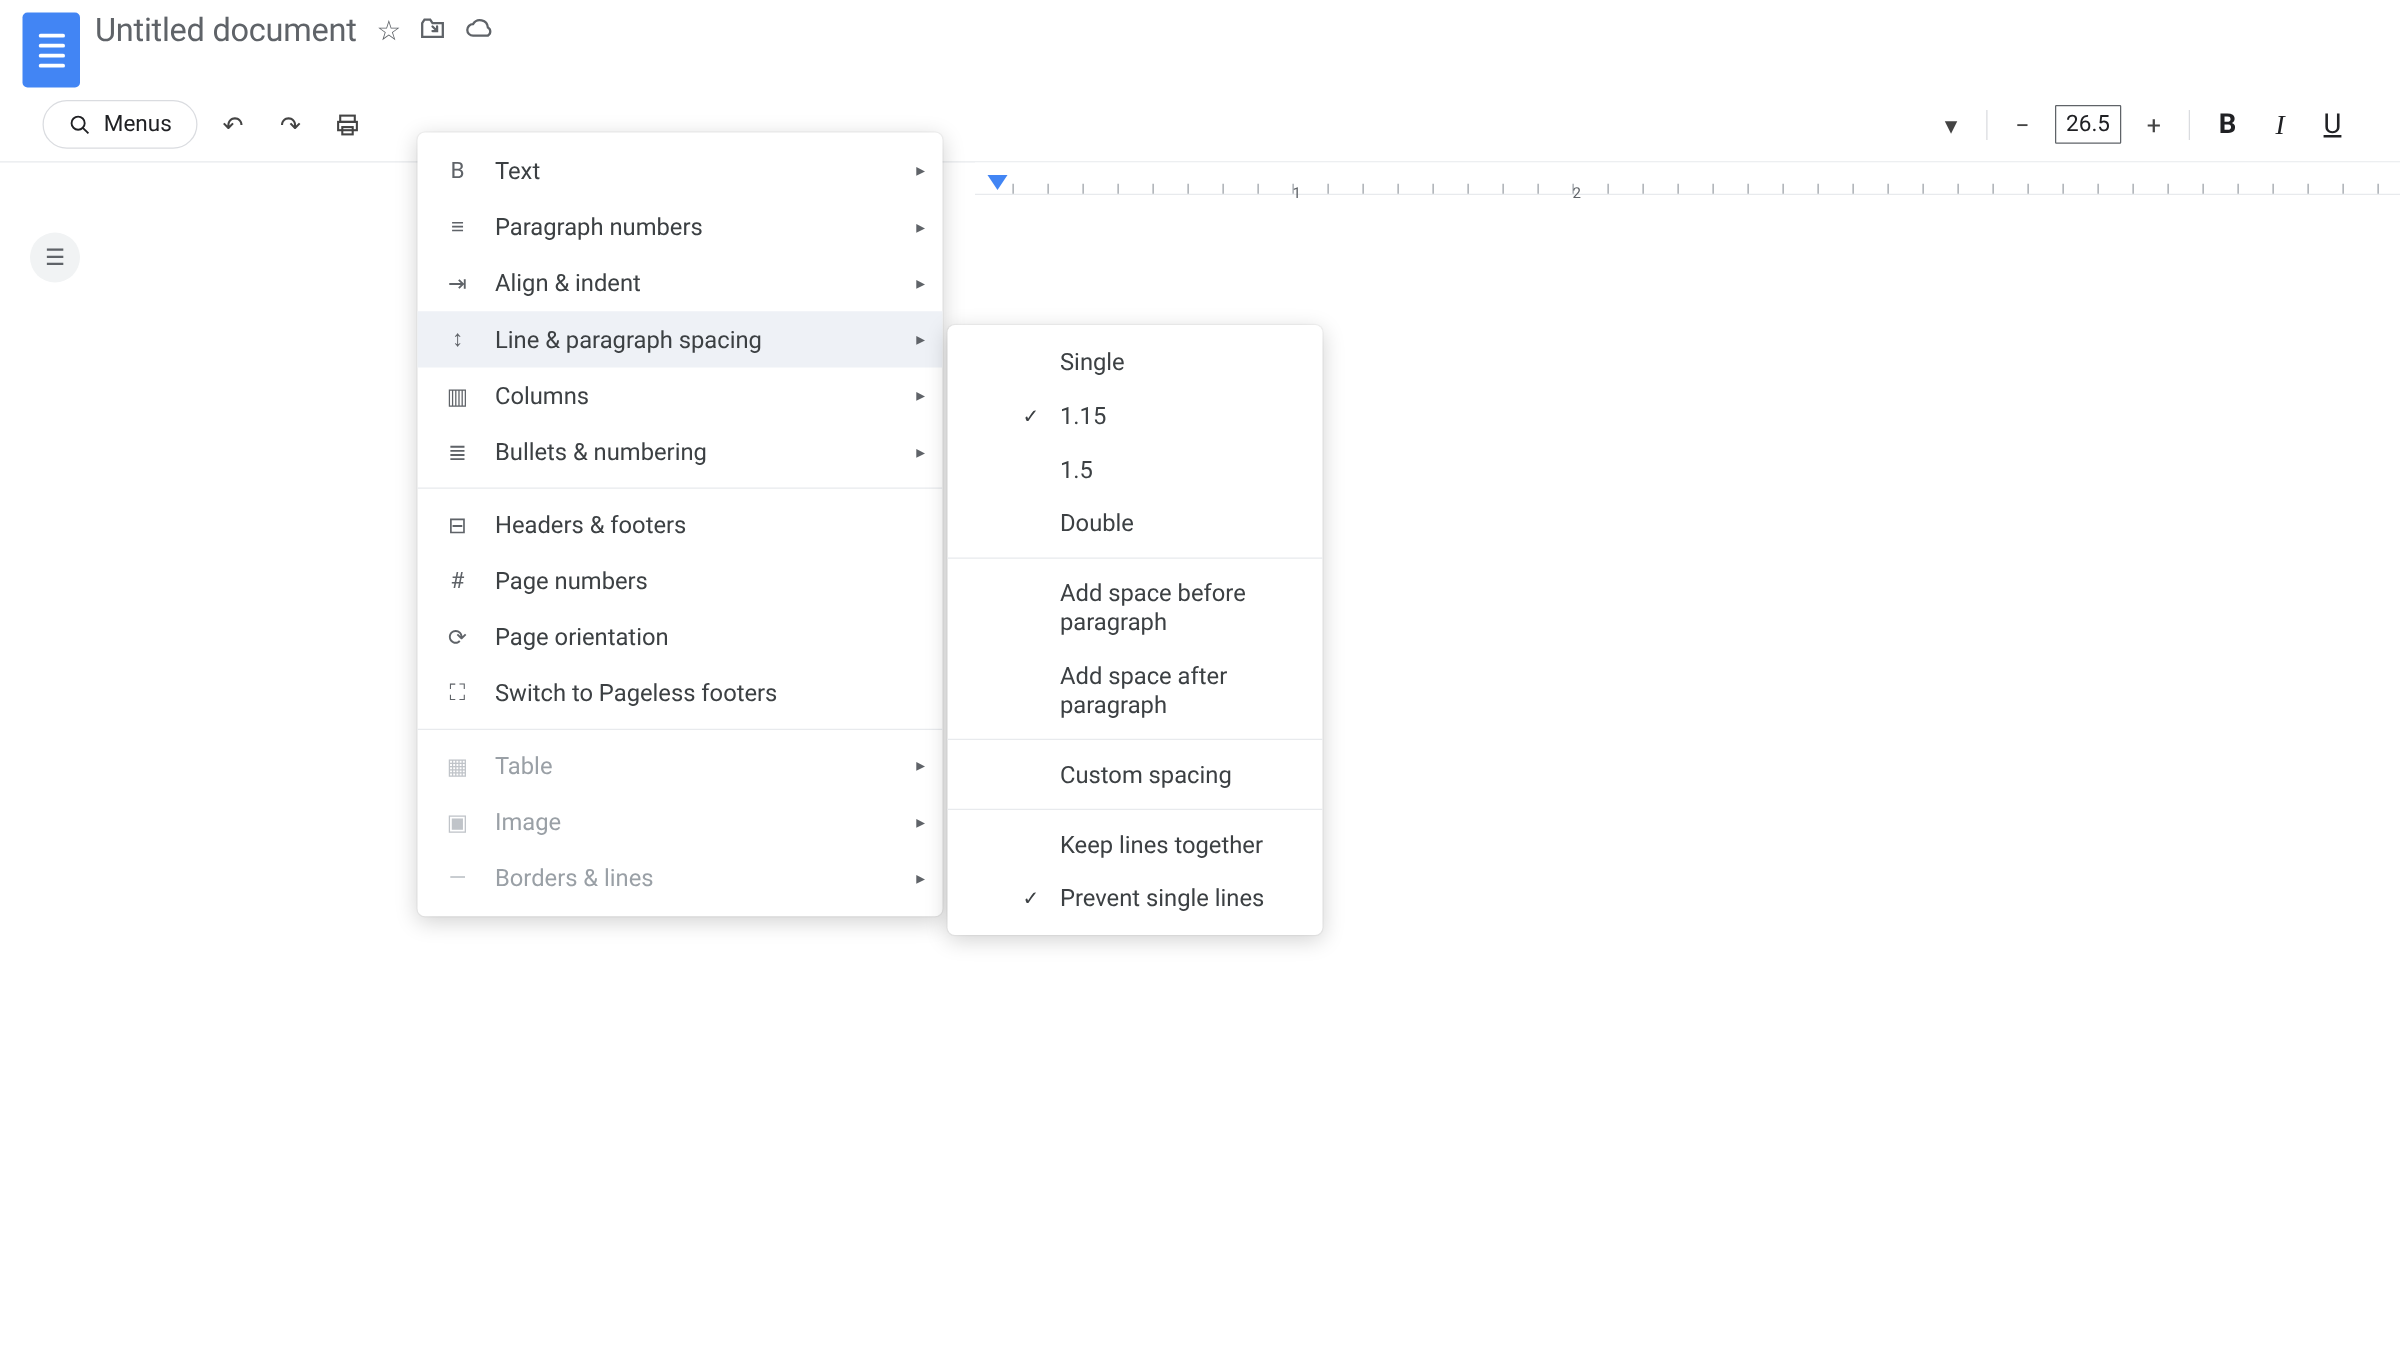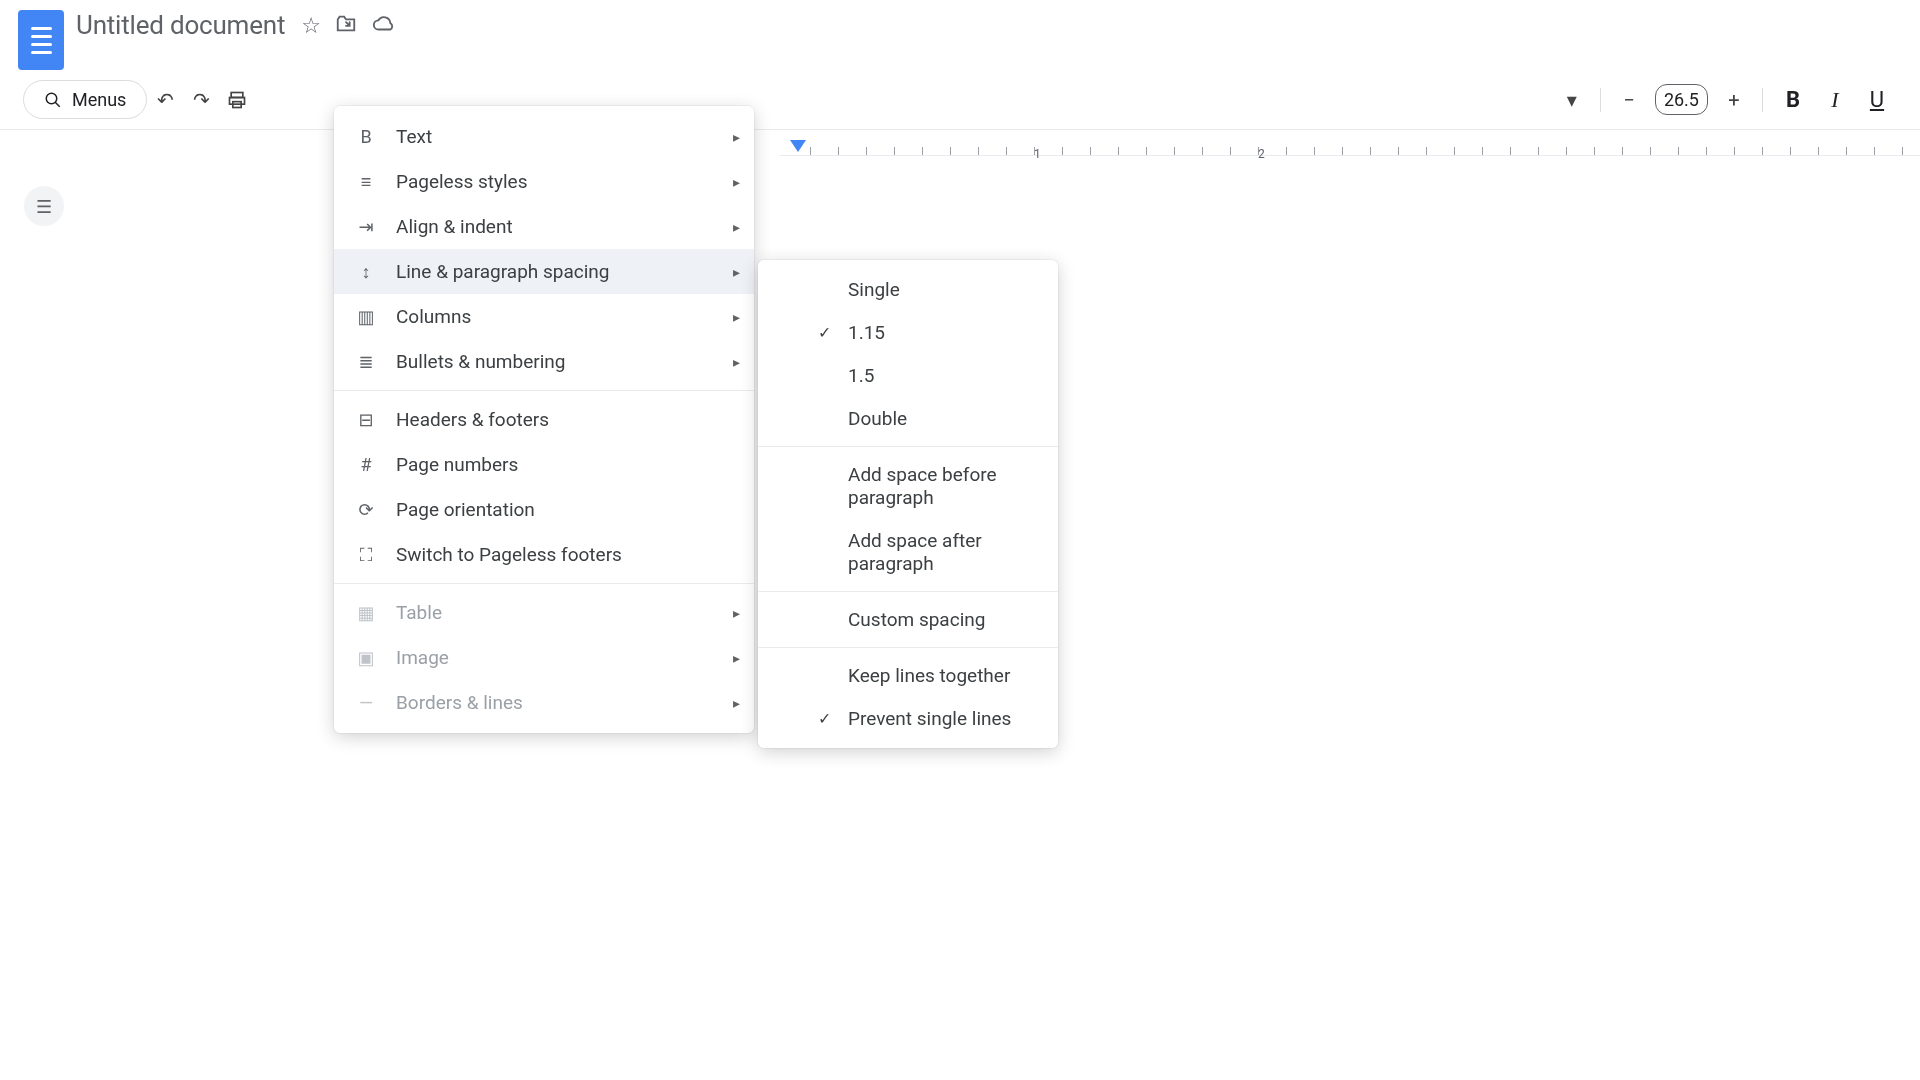--- a/index.html
+++ b/index.html
@@ -30,37 +30,37 @@
   }
   .logo span { height: 3px; background: #fff; width: 70%; border-radius: 2px;}
   .title-area { display: flex; flex-direction: row; gap: 2px; }
   .title-row { display: flex; align-items: center; gap: 16px; }
   .doc-title { font-size: 26px; color: #5f6368; font-weight: 400; letter-spacing: -0.2px;}
   .title-icons { display: flex; gap: 14px; color: #5f6368; font-size: 22px;}
   .menubar { display: flex; gap: 2px; margin-top: 4px; font-size: 18px; color: #202124;}
   .menubar-item { padding: 6px 11px; border-radius: 6px; }
   .menubar-item.active { background: #e4eaf4; }
   .toolbar {
-    display: flex; align-items: center; 
-    padding: 10px 23px;
+    display: flex; align-items: center; gap: 10px;
+    padding: 10px 34px;
     border-bottom: 1px solid #e8eaed;
   }
   .pill {
     display: flex; align-items: center; gap: 10px;
     border: 1px solid #dadce0;
     border-radius: 999px;
     padding: 8px 20px;
     font-size: 18px;
   }
   .tool-btn {
     width: 36px; height: 36px; display:flex; align-items:center; justify-content:center;
     color:#444; font-size:20px;
   }
   .tool-group-right { margin-left: auto; display:flex; align-items:center; gap:2px;}
-  .zoom-box { border:1px solid #5f6368; border-radius:12px; padding:4px 8px; font-size:18px; margin:0 6px;}
+  .zoom-box { border:1px solid #5f6368; border-radius:1px; padding:4px 8px; font-size:18px; margin:0 6px;}
   .fmt { width:40px; text-align:center; font-size:22px;}
   .bold{font-weight:700;} .italic{font-style:italic; font-family:Georgia,serif;} .underline{text-decoration:underline;}
   .doc-body { display:flex; height: calc(100% - 140px);}
   .outline-toggle {
     width: 40px; height:40px; border-radius:50%; background:#f1f3f4;
     display:flex;align-items:center;justify-content:center;
     margin: 30px 0 0 24px; color:#5f6368; font-size:18px;
   }
   .ruler { height: 26px; background:#fff; border-bottom:1px solid #e8eaed; position:relative; margin-left:780px;}
   .ruler::before{
@@ -210,21 +210,21 @@
 </div>
 
 <div class="dropdown format-menu" id="format-menu">
     <div class="menu-item">
       <span class="menu-icon">B</span>
       <span>Text</span>
       <span class="submenu-arrow">▸</span>
     </div>
     <div class="menu-item">
       <span class="menu-icon">≡</span>
-      <span>Pageless styles</span>
+      <span>Paragraph numbers</span>
       <span class="submenu-arrow">▸</span>
     </div>
     <div class="menu-item">
       <span class="menu-icon">⇥</span>
       <span>Align &amp; indent</span>
       <span class="submenu-arrow">▸</span>
     </div>
     <div class="menu-item hover">
       <span class="menu-icon">↕</span>
       <span>Line &amp; paragraph spacing</span>

